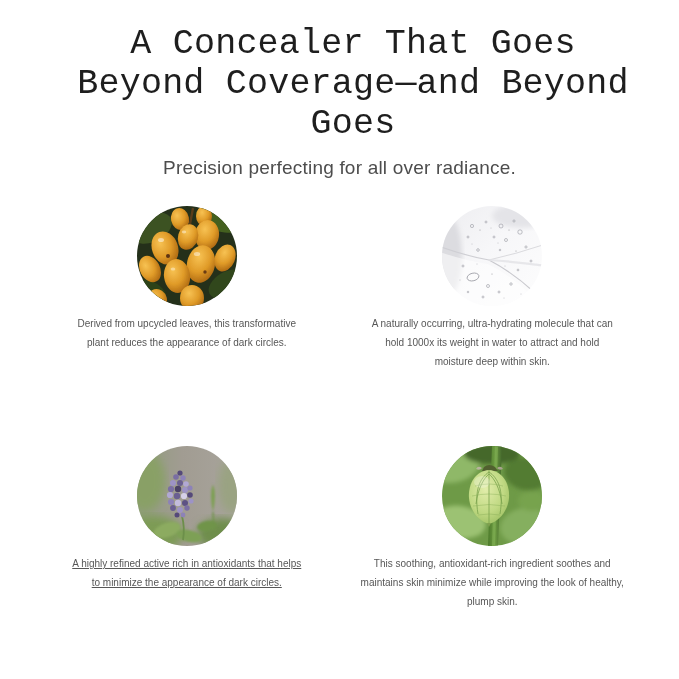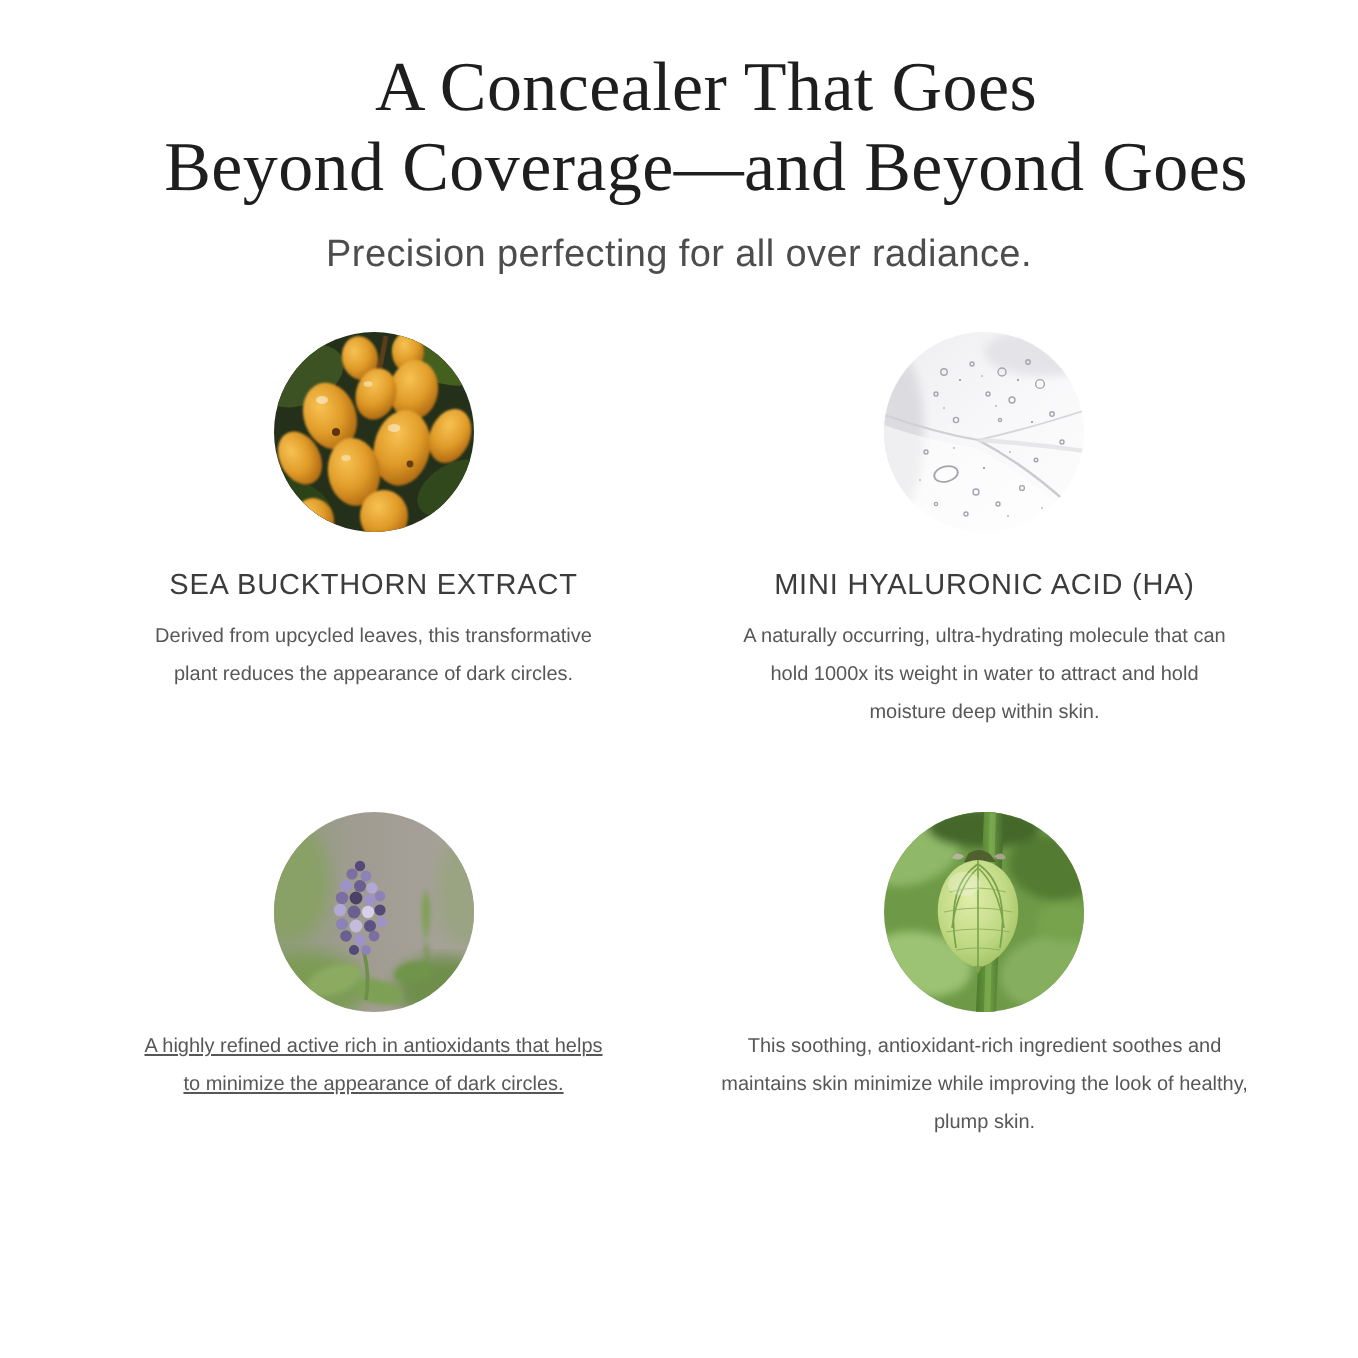--- a/index.html
+++ b/index.html
@@ -6,21 +6,21 @@
   .canvas{
     position:relative;
     width:679px;height:679px;
     background:#ffffff;
     font-family:"Liberation Sans", sans-serif;
     overflow:hidden;
   }
   
   .hdr{padding-top:24px;text-align:center;}
   .title{
-    font-family:Liberation Serif, serif;
+    font-family:Liberation Mono, monospace;
     font-weight:400;
     font-size:35px;
     line-height:40px;
     color:#1e1e1e;
     letter-spacing:0.2px;
     margin:0;
     padding-left:27px;
   }
   .title span{display:block;}
   .subtitle{
@@ -117,21 +117,20 @@
             <ellipse cx="20" cy="94" rx="10" ry="11" fill="url(#berry)" transform="rotate(-14 20 94)"></ellipse>
           </g>
           <circle cx="31" cy="50" r="2" fill="#5e3312"></circle>
           <circle cx="68" cy="66" r="1.7" fill="#6a3c14"></circle>
           <ellipse cx="24" cy="34" rx="3" ry="2" fill="#ffffff" opacity="0.5"></ellipse>
           <ellipse cx="60" cy="48" rx="3.2" ry="2" fill="#ffffff" opacity="0.45"></ellipse>
           <ellipse cx="47" cy="26" rx="2.2" ry="1.4" fill="#ffffff" opacity="0.45"></ellipse>
           <ellipse cx="36" cy="63" rx="2.4" ry="1.5" fill="#ffffff" opacity="0.4"></ellipse>
         </svg>
       </div>
-      <h2 class="ing-title">SEA BUCKTHORN EXTRACT</h2>
       <p class="desc">Derived from upcycled leaves, this transformative plant reduces the appearance of dark circles.</p>
     </section>
 
     <section class="cell">
       <div class="photo">
         <svg viewBox="0 0 100 100" xmlns="http://www.w3.org/2000/svg">
           <defs>
             <linearGradient id="gel" x1="0" y1="0" x2="1" y2="1">
               <stop offset="0%" stop-color="#ededf0"></stop>
               <stop offset="45%" stop-color="#f7f7f9"></stop>
@@ -180,21 +179,20 @@
               <circle cx="74" cy="45" r="0.5"></circle>
             <circle cx="63" cy="60" r="0.4"></circle>
               <circle cx="35" cy="58" r="0.4"></circle>
             <circle cx="50" cy="68" r="0.5"></circle>
               <circle cx="62" cy="92" r="0.4"></circle>
             <circle cx="79" cy="88" r="0.4"></circle>
               <circle cx="18" cy="74" r="0.4"></circle>
           </g>
         </svg>
       </div>
-      <h2 class="ing-title">MINI HYALURONIC ACID (HA)</h2>
       <p class="desc">A naturally occurring, ultra-hydrating molecule that can hold 1000x its weight in water to attract and hold moisture deep within skin.</p>
     </section>
 
     <section class="cell">
       <div class="photo">
         <svg viewBox="0 0 100 100" xmlns="http://www.w3.org/2000/svg">
           <defs>
             <linearGradient id="licbg" x1="0" y1="0" x2="1" y2="0">
               <stop offset="0%" stop-color="#8f9c7c"></stop>
               <stop offset="45%" stop-color="#a19c92"></stop>

